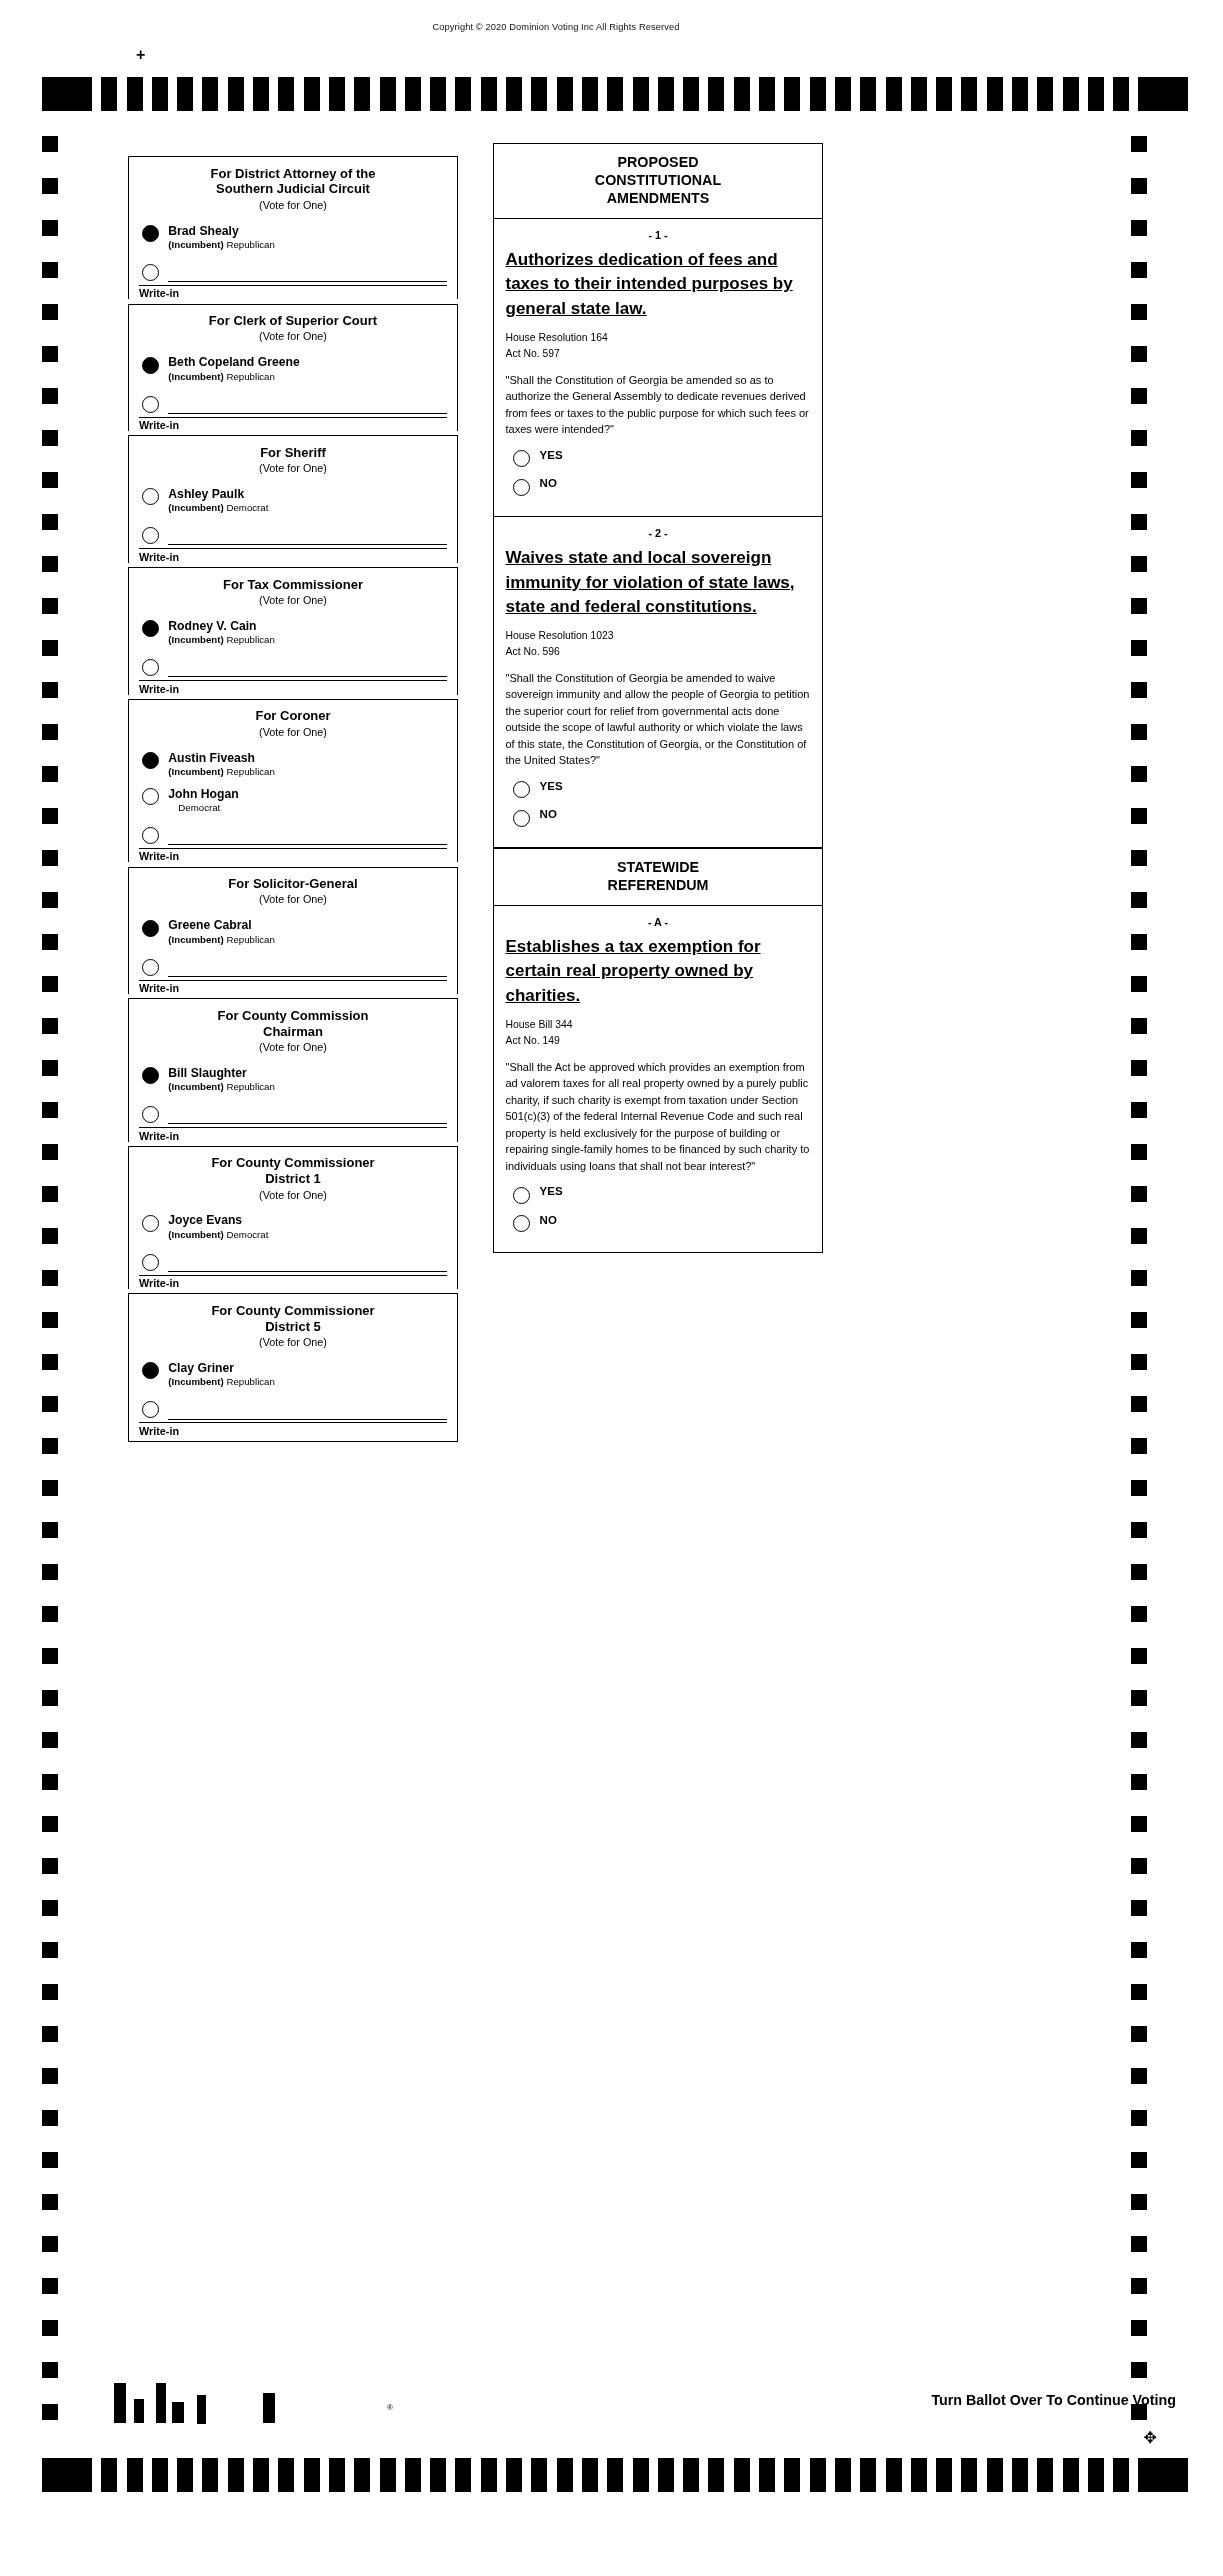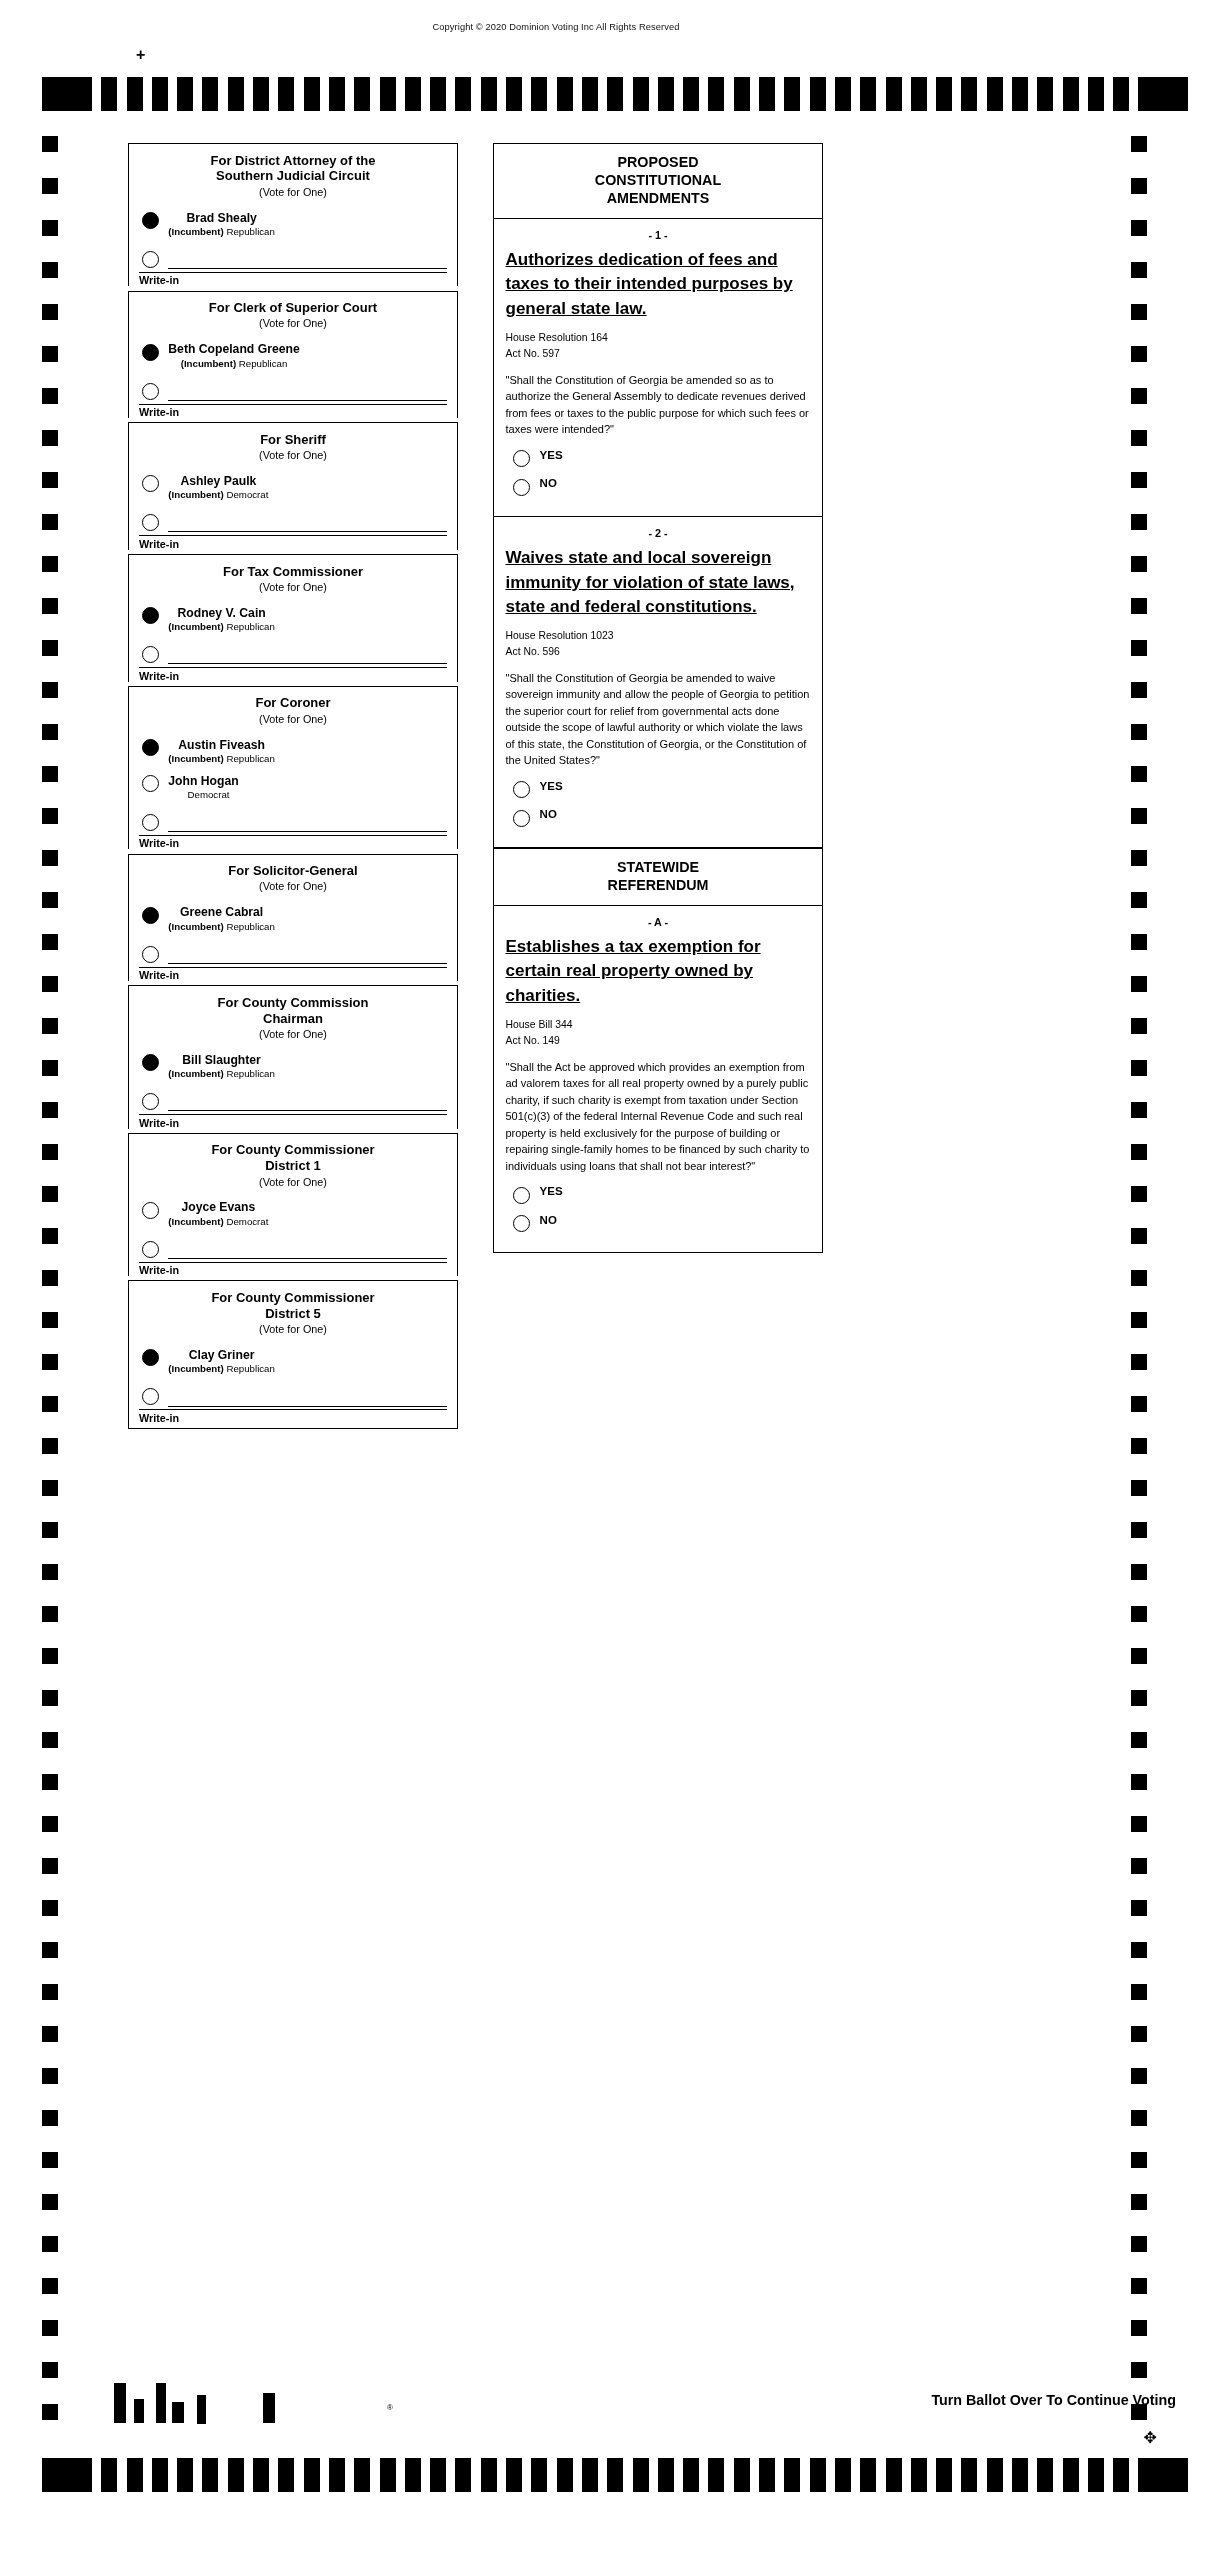--- a/index.html
+++ b/index.html
@@ -22,28 +22,28 @@
   
   .code-marks{position:absolute;left:100px;top:2383px;width:401px;height:50px;}
   .code-marks div{position:absolute;background:#000;}
 
   .turn{position:absolute;right:47px;top:2392px;font-size:14.3px;font-weight:bold;}
   .reg{position:absolute;right:66px;top:2428px;font-size:16px;}
   .tiny-r{position:absolute;left:387px;top:2403px;font-size:8px;}
 
   
   .col{position:absolute;width:330px;}
-  .col1{left:128px;top:143px;}
+  .col1{left:128px;top:156px;}
   .col2{left:460px;top:143px;margin-left:33px;}
 
   .contest{border:1.1px solid #000;border-bottom:none;padding:0;position:relative;}
   .contest:last-child{border-bottom:1.1px solid #000;}
   .contest-head{text-align:center;font-weight:bold;font-size:13px;line-height:1.22;padding:8.6px 10px 1.4px 10px;}
   .vote-for{text-align:center;font-size:10.8px;padding-bottom:5.7px;}
-  .cand{display:flex;align-items:flex-start;padding:7.2px 7.2px 1.4px 13px;text-align:center;}
+  .cand{display:flex;align-items:flex-start;padding:7.2px 7.2px 1.4px 13px;}
   .oval{width:15px;height:15px;border:1.3px solid #000;border-radius:50%;flex:0 0 auto;margin-top:1.4px;}
   .oval.filled{background:#000;}
   .cand-txt{margin-left:9.3px;}
   .cname{font-size:12.2px;font-weight:bold;line-height:1.2;}
   .cparty{font-size:9.7px;line-height:1.25;margin-top:0.7px;}
   .cparty .inc{font-weight:bold;}
   .cparty.indent{padding-left:10px;}
   .writein{padding:10px 10px 2.9px 13px;}
   .wi-row{display:flex;align-items:flex-start;}
   .wi-line{flex:1;border-bottom:1px solid #000;height:18.6px;margin-left:9.3px;}

